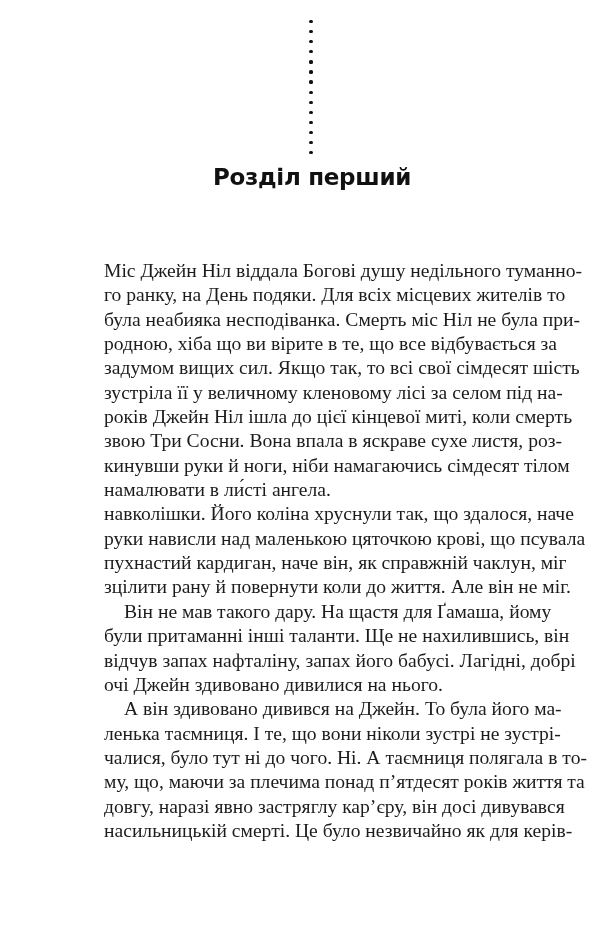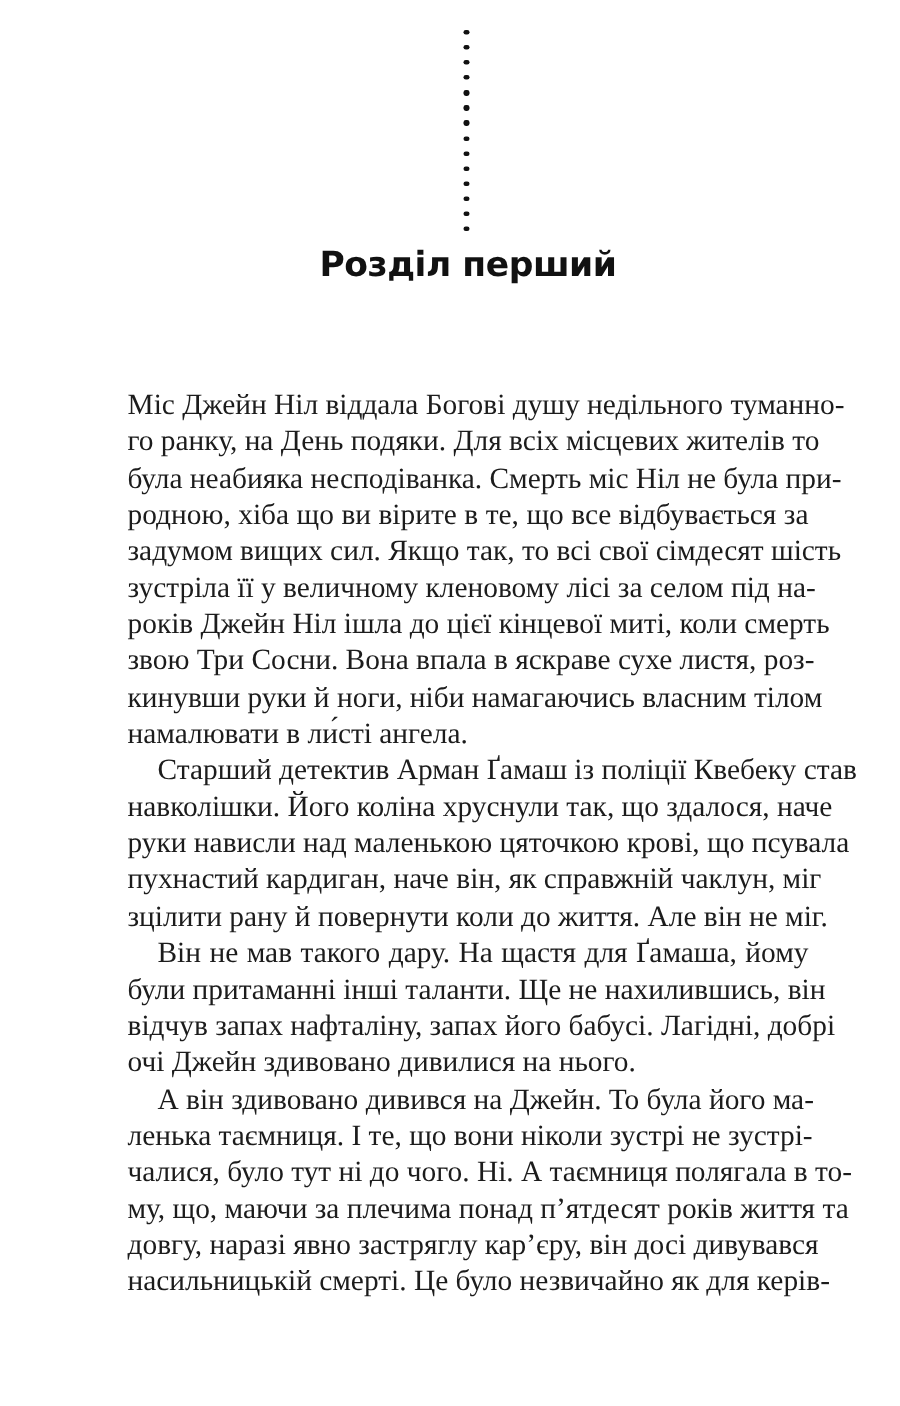--- a/index.html
+++ b/index.html
@@ -16,21 +16,21 @@
   }
   .heading {
     position: absolute; left: 0; width: 624px; top: 164px; text-align: center;
     font-family: "DejaVu Sans", sans-serif; font-weight: bold; font-size: 23px;
     letter-spacing: -0.3px; color: #111; margin: 0;
   }
   .body-text {
     position: absolute; left: 85px; top: 259px; width: 454px;
     font-family: "Liberation Serif", serif; font-size: 19.6px; line-height: 24.35px; color: #1c1c1c;
   }
-  .line { display: block; white-space: nowrap; text-align: justify; text-align-last: justify; height: 24.35px; overflow: visible; }
+  .line { display: block; white-space: nowrap; text-align: justify; text-align-last: justify; height: 24.35px; overflow: visible; margin-left: 19px; }
   .line.last { text-align-last: left; }
   .line.indent { padding-left: 20px; }
 </style>
 </head>
 <body>
 
 <div class="dots" id="dots">
     <div class="dot"></div>
     <div class="dot"></div>
     <div class="dot"></div>
@@ -52,25 +52,24 @@
 <div class="body-text" id="body">
     <div>
       <span class="line">Міс Джейн Ніл віддала Богові душу недільного туманно-</span>
       <span class="line">го ранку, на День подяки. Для всіх місцевих жителів то</span>
       <span class="line">була неабияка несподіванка. Смерть міс Ніл не була при-</span>
       <span class="line">родною, хіба що ви вірите в те, що все відбувається за</span>
       <span class="line">задумом вищих сил. Якщо так, то всі свої сімдесят шість</span>
       <span class="line">зустріла її у величному кленовому лісі за селом під на-</span>
       <span class="line">років Джейн Ніл ішла до цієї кінцевої миті, коли смерть</span>
       <span class="line">звою Три Сосни. Вона впала в яскраве сухе листя, роз-</span>
-      <span class="line">кинувши руки й ноги, ніби намагаючись власним тілом</span>
+      <span class="line">кинувши руки й ноги, ніби намагаючись сімдесят тілом</span>
       <span class="line last">намалювати в ли́сті ангела.</span>
     </div>
     <div>
-      <span class="line indent">Старший детектив Арман Ґамаш із поліції Квебеку став</span>
       <span class="line">навколішки. Його коліна хруснули так, що здалося, наче</span>
       <span class="line">руки нависли над маленькою цяточкою крові, що псувала</span>
       <span class="line">пухнастий кардиган, наче він, як справжній чаклун, міг</span>
       <span class="line">зцілити рану й повернути коли до життя. Але він не міг.</span>
     </div>
     <div>
       <span class="line indent">Він не мав такого дару. На щастя для Ґамаша, йому</span>
       <span class="line">були притаманні інші таланти. Ще не нахилившись, він</span>
       <span class="line">відчув запах нафталіну, запах його бабусі. Лагідні, добрі</span>
       <span class="line last">очі Джейн здивовано дивилися на нього.</span>

